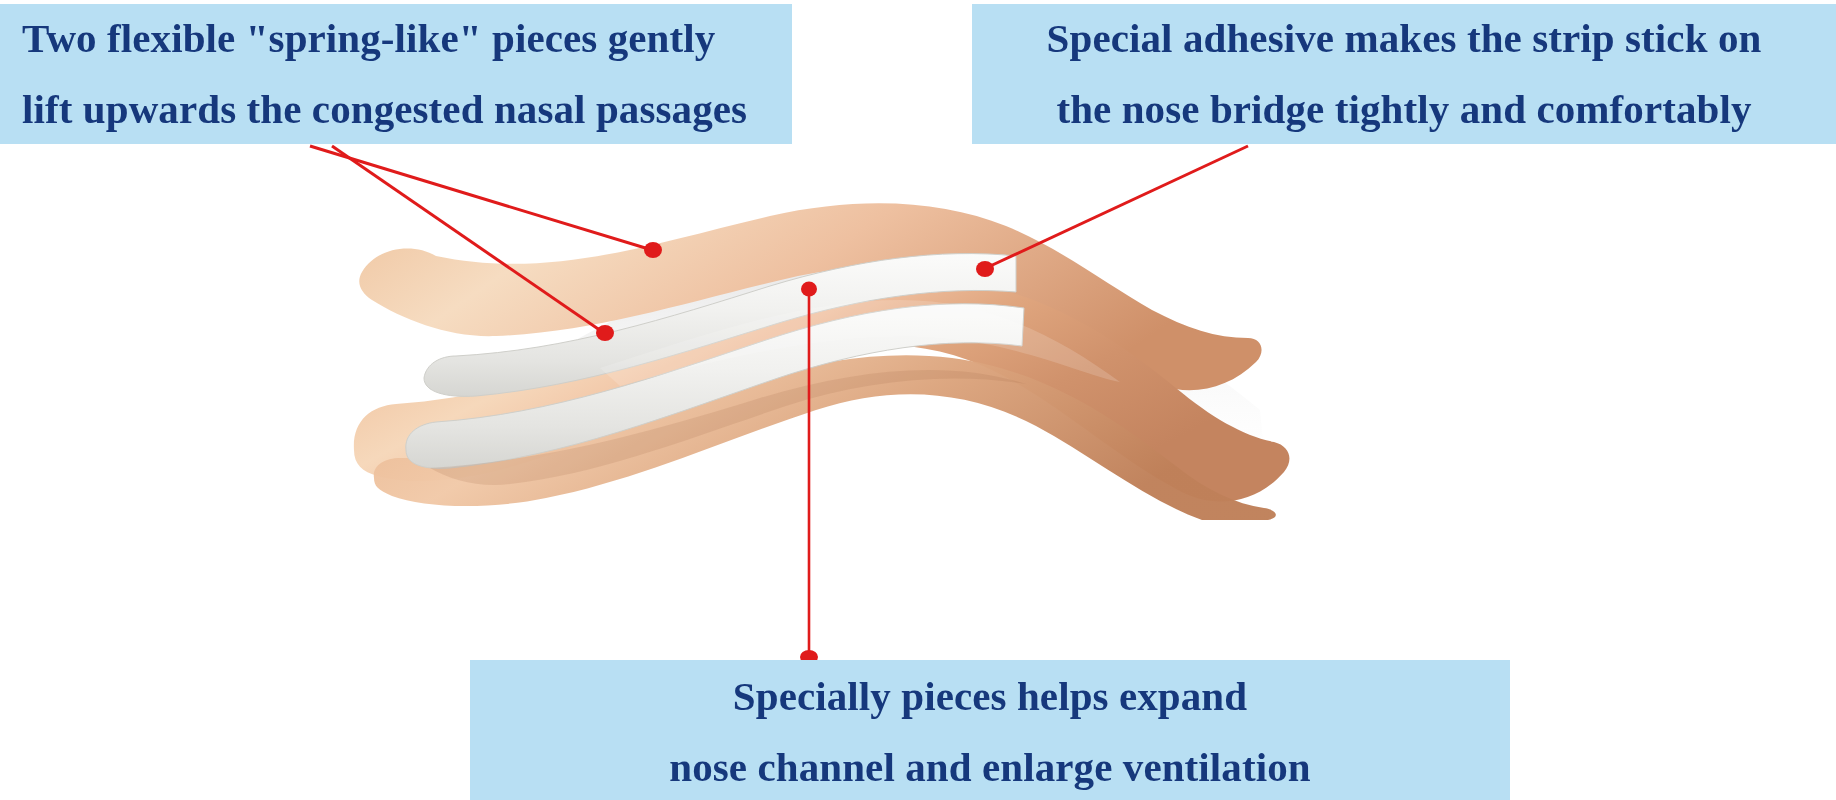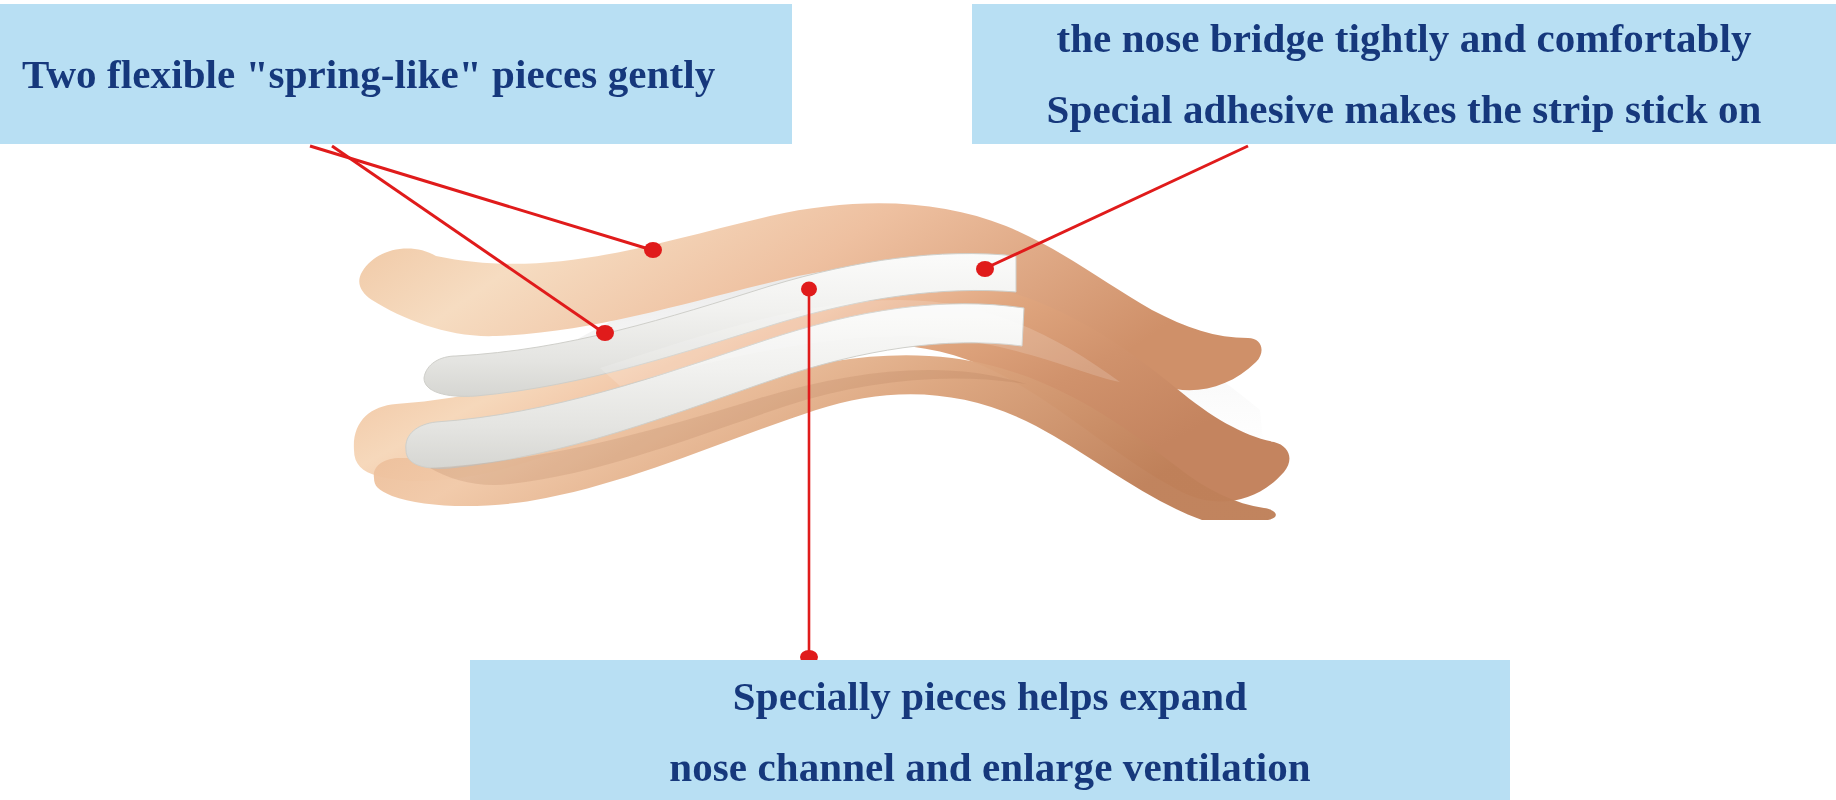--- a/index.html
+++ b/index.html
@@ -164,25 +164,26 @@
 
     <g>
       <line x1="809" y1="288" x2="809" y2="656" stroke="#e01b1b" stroke-width="2.6"></line>
       <ellipse cx="809" cy="289" rx="8" ry="7.5" fill="#e01b1b"></ellipse>
       <ellipse cx="809" cy="657" rx="9" ry="7" fill="#e01b1b"></ellipse>
     </g>
   </svg>
 
   <div id="callout-top-left" class="callout">
     <span class="line">Two flexible "spring-like" pieces gently</span>
+    <span class="line">lift upwards the congested nasal passages</span>
   </div>
 
   <div id="callout-top-right" class="callout">
+    <span class="line">Special adhesive makes the strip stick on</span>
     <span class="line">the nose bridge tightly and comfortably</span>
-    <span class="line">Special adhesive makes the strip stick on</span>
   </div>
 
   <div id="callout-bottom" class="callout">
     <span class="line">Specially pieces helps expand</span>
     <span class="line">nose channel and enlarge ventilation</span>
   </div>
 
 </div>
 
 </body></html>

